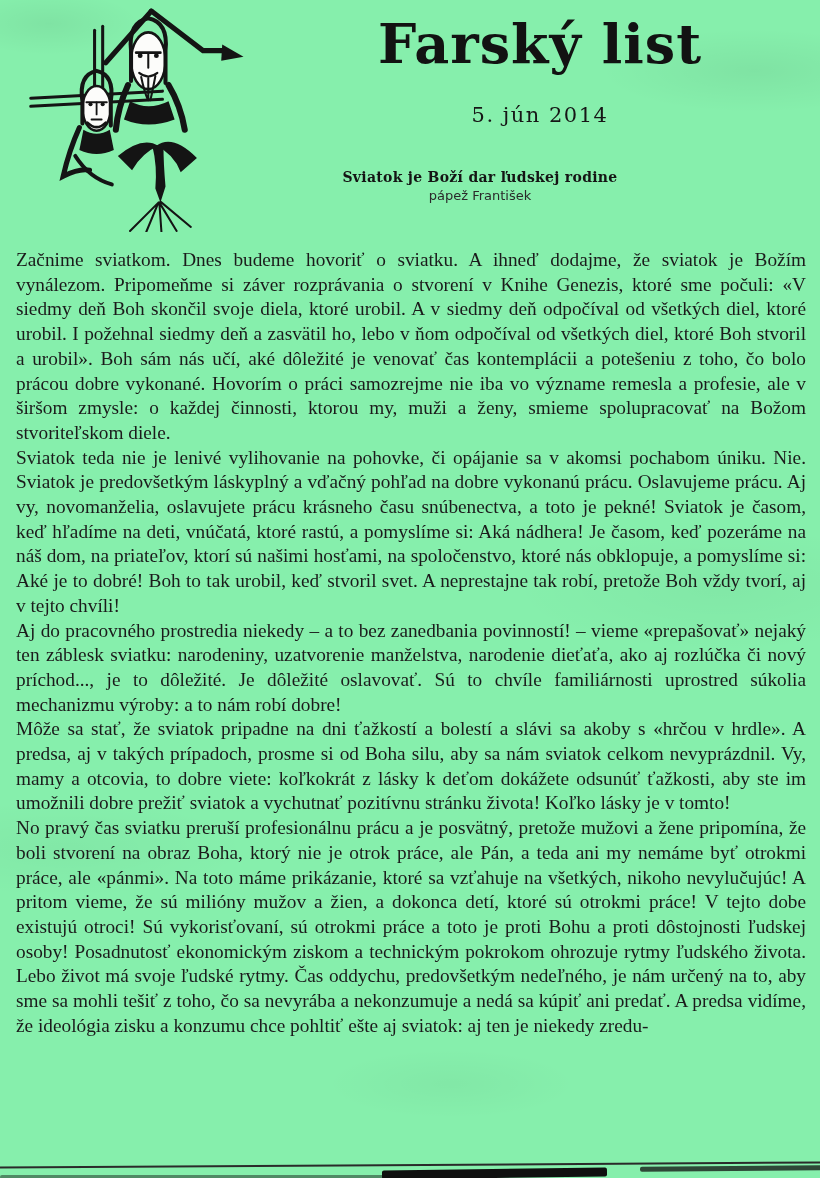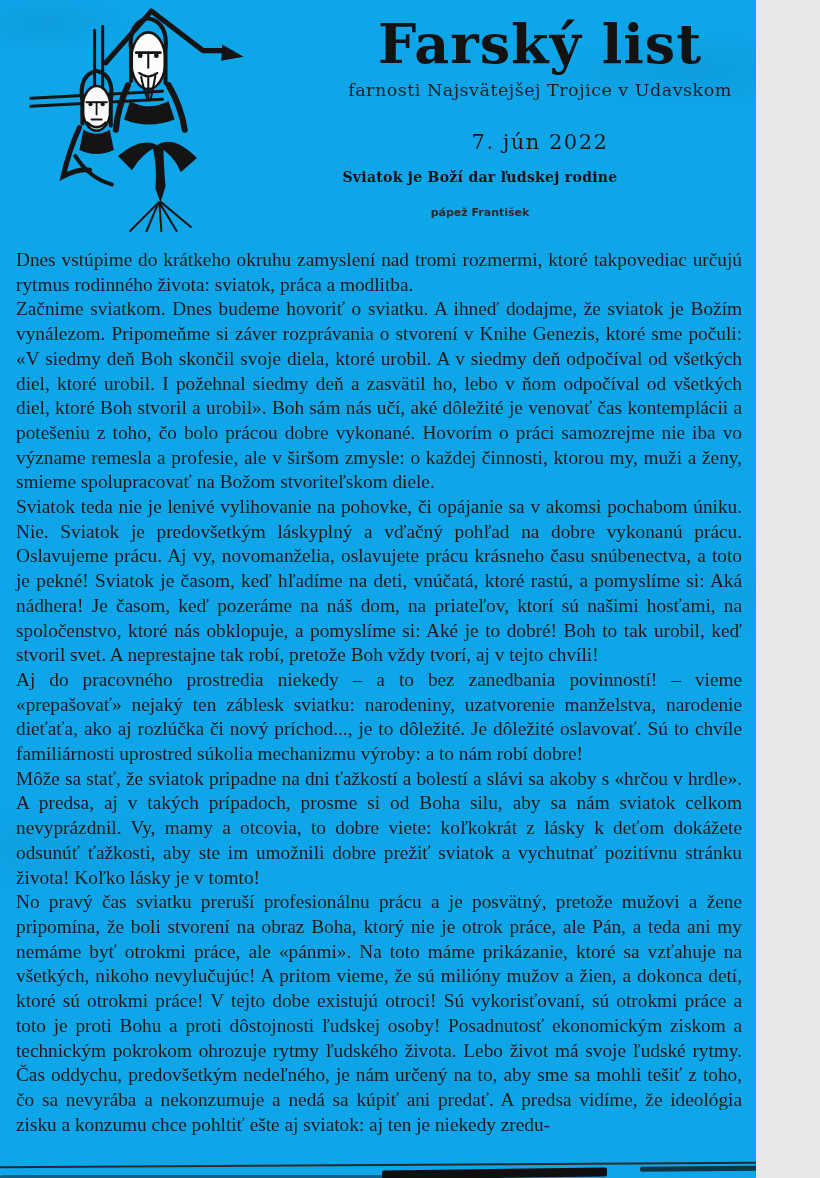--- a/index.html
+++ b/index.html
@@ -1,21 +1,21 @@
 <!DOCTYPE html>
 <html><head>
 <meta charset="utf-8">
 <style>
   * { margin:0; padding:0; box-sizing:border-box; }
   html,body { width:820px; height:1178px; }
   body { font-family:"Liberation Serif", serif; background:#e8e8e6; }
 
   .page {
-    position:relative; width:756px; height:1178px;
-    background:#0ea5e9; color:#1b1b1b; overflow:hidden;
+    position:relative; width:820px; height:1178px;
+    background:#86efac; color:#1b1b1b; overflow:hidden;
   }
   
   .page::before {
     content:""; position:absolute; inset:0; pointer-events:none;
     background-image:
       radial-gradient(ellipse 130px 45px at 6% 2%,  rgba(0,0,0,.05), transparent 70%),
       radial-gradient(ellipse 220px 60px at 92% 6%, rgba(0,0,0,.05), transparent 70%),
       radial-gradient(ellipse 300px 90px at 88% 50%,rgba(0,0,0,.03), transparent 70%),
       radial-gradient(ellipse 260px 70px at 8% 72%, rgba(0,0,0,.03), transparent 70%),
       radial-gradient(ellipse 180px 50px at 55% 92%,rgba(0,0,0,.03), transparent 70%);
@@ -37,22 +37,22 @@
     margin-top:30px; font-family:"DejaVu Serif", serif;
     font-size:21px; letter-spacing:1.5px; color:#161616;
   }
 
   .article-head { position:absolute; left:140px; top:169px; width:680px; text-align:center; }
   .article-head h2 {
     font-family:"DejaVu Serif", serif; font-weight:bold;
     font-size:14px; letter-spacing:.3px; color:#141414;
   }
   .article-head .author {
-    margin-top:21px; font-family:"DejaVu Sans", "Liberation Sans", sans-serif;
-    font-size:11px; font-weight:bold; color:#2a2a2a;
+    margin-top:3px; font-family:"DejaVu Sans", "Liberation Sans", sans-serif;
+    font-size:13px; font-weight:normal; color:#2a2a2a;
   }
 
   .body-text {
     position:absolute; left:16px; right:14px; top:248px;
     font-size:19.3px; line-height:24.7px; text-align:justify;
     color:#1b1b1b;
   }
   .body-text p { margin:0; }
 
   .scan-line {
@@ -111,31 +111,29 @@
       <path d="M88 150 Q112 130 128 140 Q112 147 102 164 Z" fill="#141414" stroke="none"></path>
       <path d="M166 152 Q142 128 126 140 Q143 148 150 166 Z" fill="#141414" stroke="none"></path>
       <path d="M122 140 Q127 160 125 182 L130 196 L135 180 Q133 158 133 140 Z" fill="#141414" stroke="none"></path>
 
       <path d="M128 196 L100 224 M128 196 L116 225 M129 197 L131 225 M129 196 L146 224 M130 195 L160 220" stroke-width="2"></path>
     </svg>
   </div>
 
   <header class="masthead">
     <h1>Farský list</h1>
-    <div class="sub">farnosti Najsvätejšej Trojice v Udavskom</div>
-    <div class="date">7. jún 2022</div>
+    <div class="date">5. jún 2014</div>
   </header>
 
   <section class="article-head">
     <h2>Sviatok je Boží dar ľudskej rodine</h2>
     <div class="author">pápež František</div>
   </section>
 
   <main class="body-text">
-    <p>Dnes vstúpime do krátkeho okruhu zamyslení nad tromi rozmermi, ktoré takpovediac určujú rytmus rodinného života: sviatok, práca a modlitba.</p>
     <p>Začnime sviatkom. Dnes budeme hovoriť o sviatku. A ihneď dodajme, že sviatok je Božím vynálezom. Pripomeňme si záver rozprávania o stvorení v Knihe Genezis, ktoré sme počuli: «V siedmy deň Boh skončil svoje diela, ktoré urobil. A v siedmy deň odpočíval od všetkých diel, ktoré urobil. I požehnal siedmy deň a zasvätil ho, lebo v ňom odpočíval od všetkých diel, ktoré Boh stvoril a urobil». Boh sám nás učí, aké dôležité je venovať čas kontemplácii a potešeniu z toho, čo bolo prácou dobre vykonané. Hovorím o práci samozrejme nie iba vo význame remesla a profesie, ale v širšom zmysle: o každej činnosti, ktorou my, muži a ženy, smieme spolupracovať na Božom stvoriteľskom diele.</p>
     <p>Sviatok teda nie je lenivé vylihovanie na pohovke, či opájanie sa v akomsi pochabom úniku. Nie. Sviatok je predovšetkým láskyplný a vďačný pohľad na dobre vykonanú prácu. Oslavujeme prácu. Aj vy, novomanželia, oslavujete prácu krásneho času snúbenectva, a toto je pekné! Sviatok je časom, keď hľadíme na deti, vnúčatá, ktoré rastú, a pomyslíme si: Aká nádhera! Je časom, keď pozeráme na náš dom, na priateľov, ktorí sú našimi hosťami, na spoločenstvo, ktoré nás obklopuje, a pomyslíme si: Aké je to dobré! Boh to tak urobil, keď stvoril svet. A neprestajne tak robí, pretože Boh vždy tvorí, aj v tejto chvíli!</p>
     <p>Aj do pracovného prostredia niekedy – a to bez zanedbania povinností! – vieme «prepašovať» nejaký ten záblesk sviatku: narodeniny, uzatvorenie manželstva, narodenie dieťaťa, ako aj rozlúčka či nový príchod..., je to dôležité. Je dôležité oslavovať. Sú to chvíle familiárnosti uprostred súkolia mechanizmu výroby: a to nám robí dobre!</p>
     <p>Môže sa stať, že sviatok pripadne na dni ťažkostí a bolestí a slávi sa akoby s «hrčou v hrdle». A predsa, aj v takých prípadoch, prosme si od Boha silu, aby sa nám sviatok celkom nevyprázdnil. Vy, mamy a otcovia, to dobre viete: koľkokrát z lásky k deťom dokážete odsunúť ťažkosti, aby ste im umožnili dobre prežiť sviatok a vychutnať pozitívnu stránku života! Koľko lásky je v tomto!</p>
     <p>No pravý čas sviatku preruší profesionálnu prácu a je posvätný, pretože mužovi a žene pripomína, že boli stvorení na obraz Boha, ktorý nie je otrok práce, ale Pán, a teda ani my nemáme byť otrokmi práce, ale «pánmi». Na toto máme prikázanie, ktoré sa vzťahuje na všetkých, nikoho nevylučujúc! A pritom vieme, že sú milióny mužov a žien, a dokonca detí, ktoré sú otrokmi práce! V tejto dobe existujú otroci! Sú vykorisťovaní, sú otrokmi práce a toto je proti Bohu a proti dôstojnosti ľudskej osoby! Posadnutosť ekonomickým ziskom a technickým pokrokom ohrozuje rytmy ľudského života. Lebo život má svoje ľudské rytmy. Čas oddychu, predovšetkým nedeľného, je nám určený na to, aby sme sa mohli tešiť z toho, čo sa nevyrába a nekonzumuje a nedá sa kúpiť ani predať. A predsa vidíme, že ideológia zisku a konzumu chce pohltiť ešte aj sviatok: aj ten je niekedy zredu-</p>
   </main>
 
   <div class="scan-line"></div>
   <div class="smudge s1"></div>
   <div class="smudge s2"></div>

